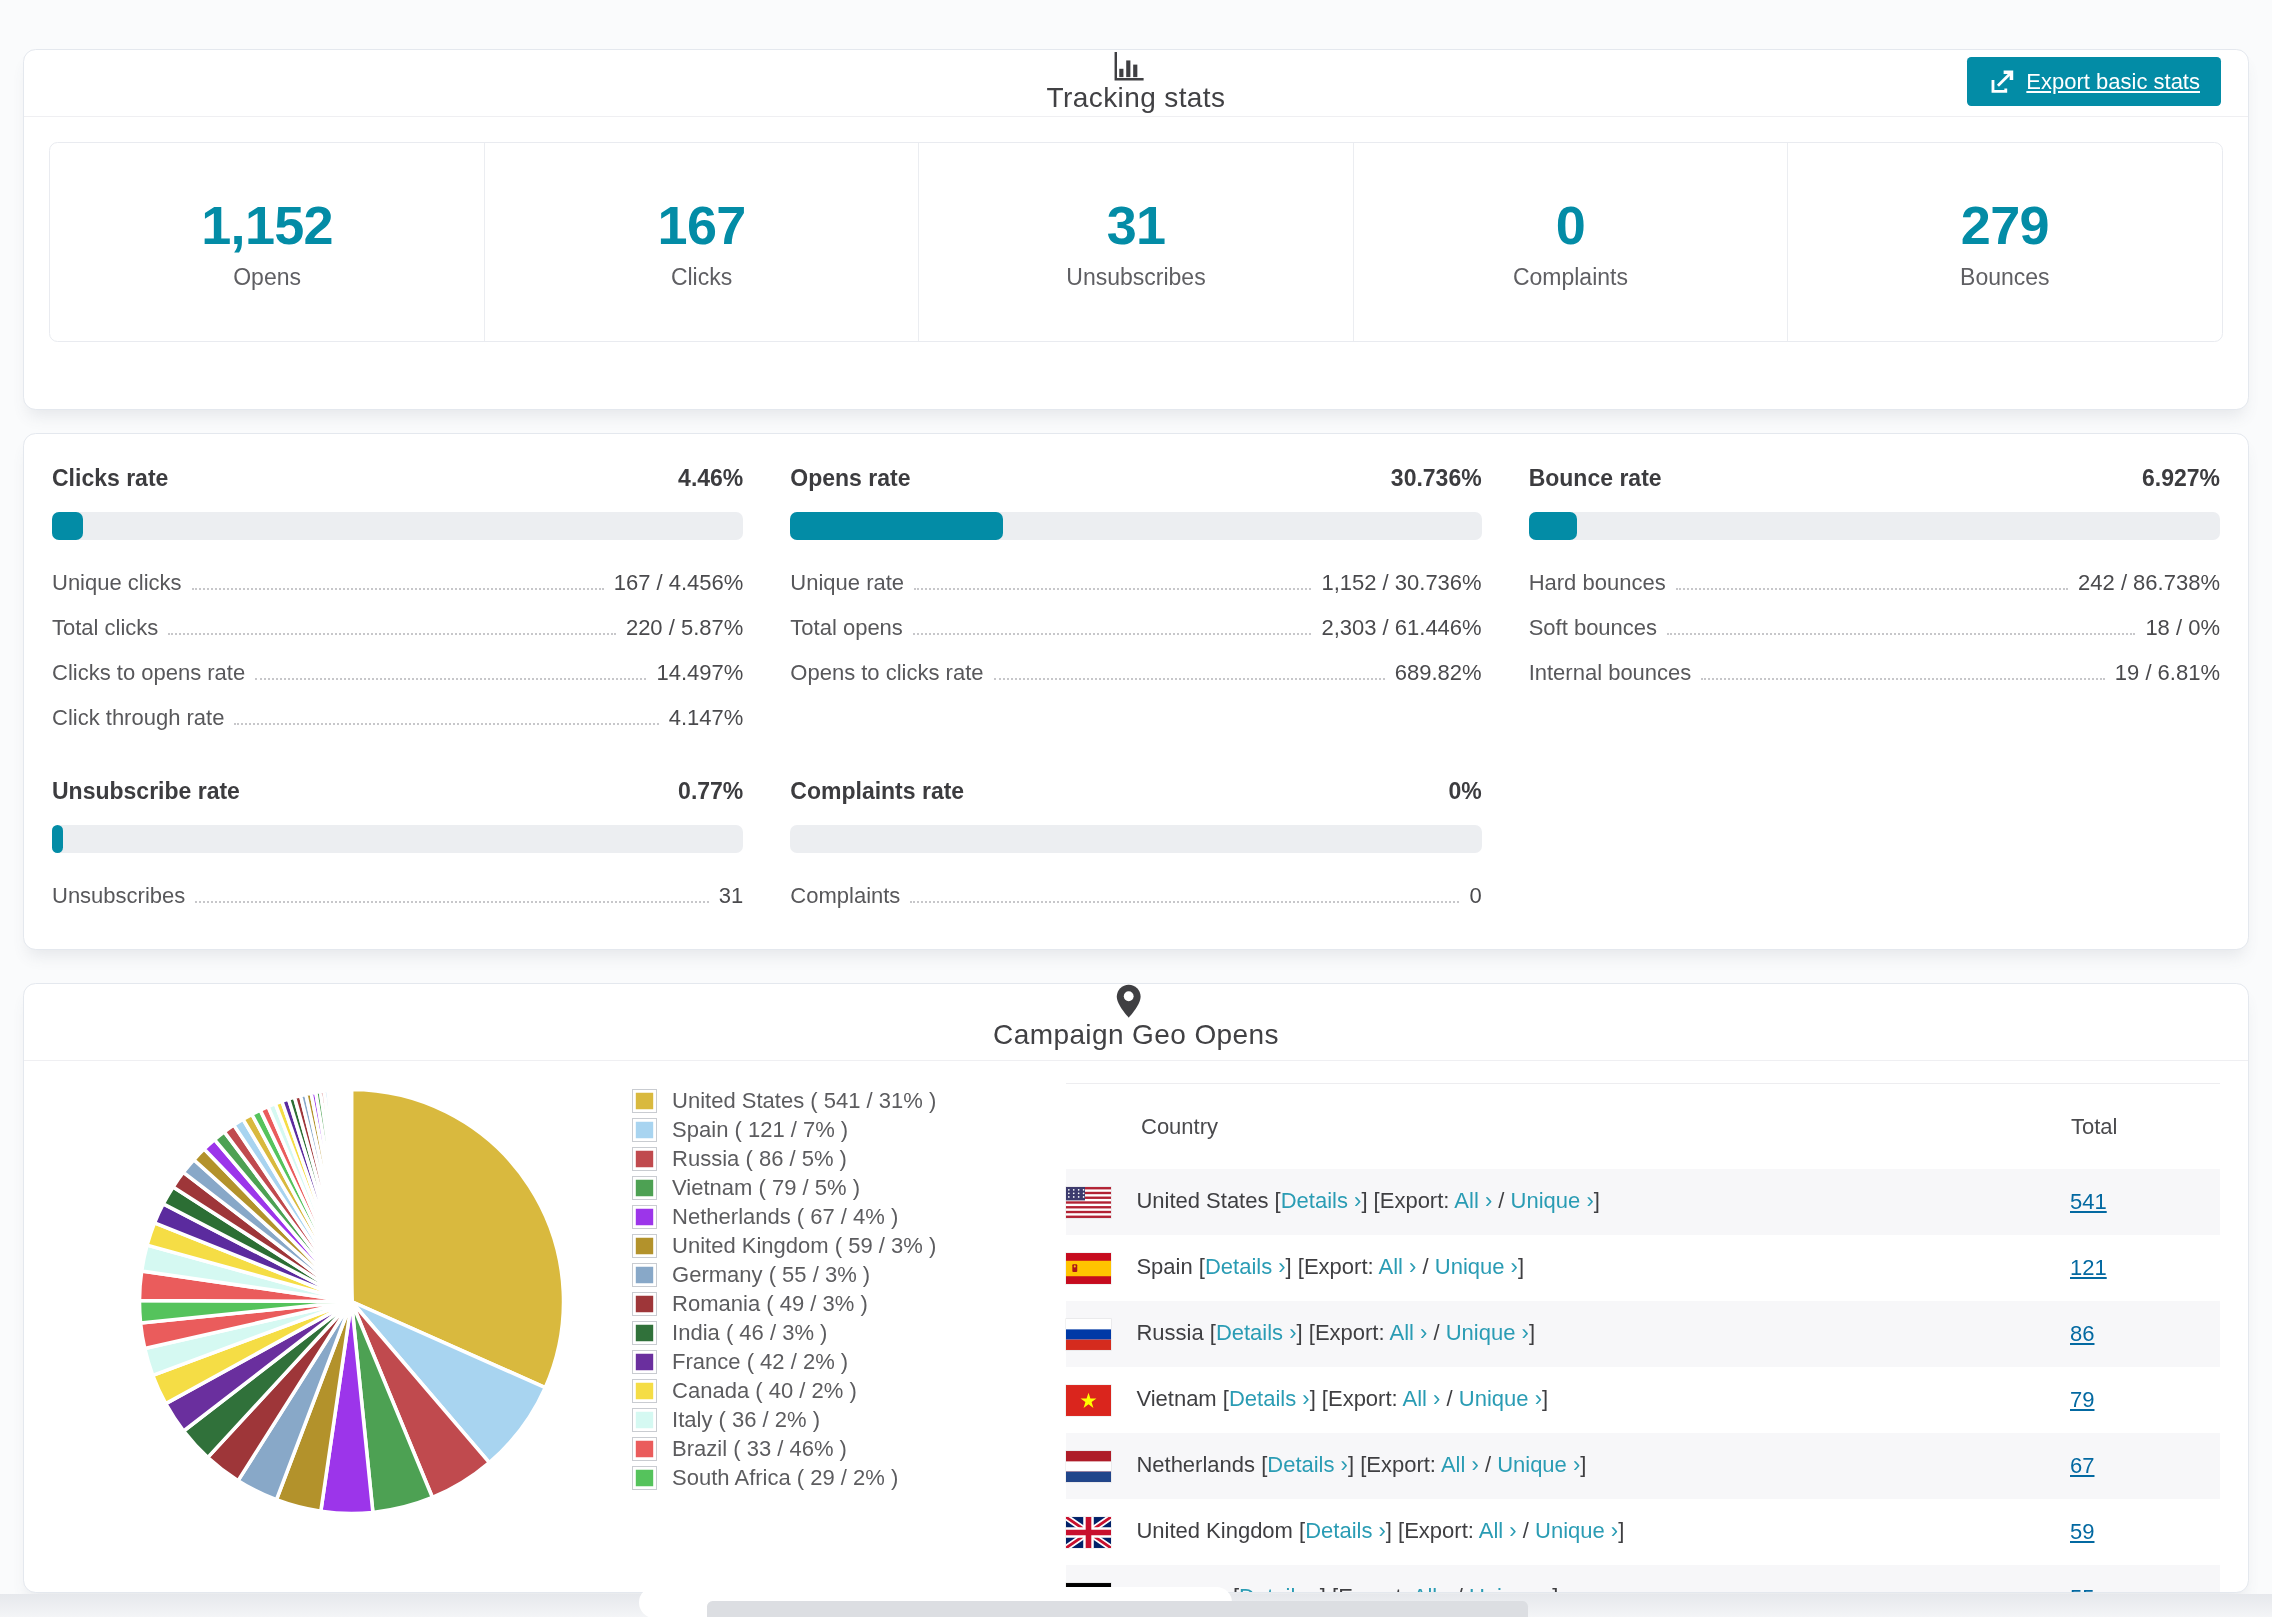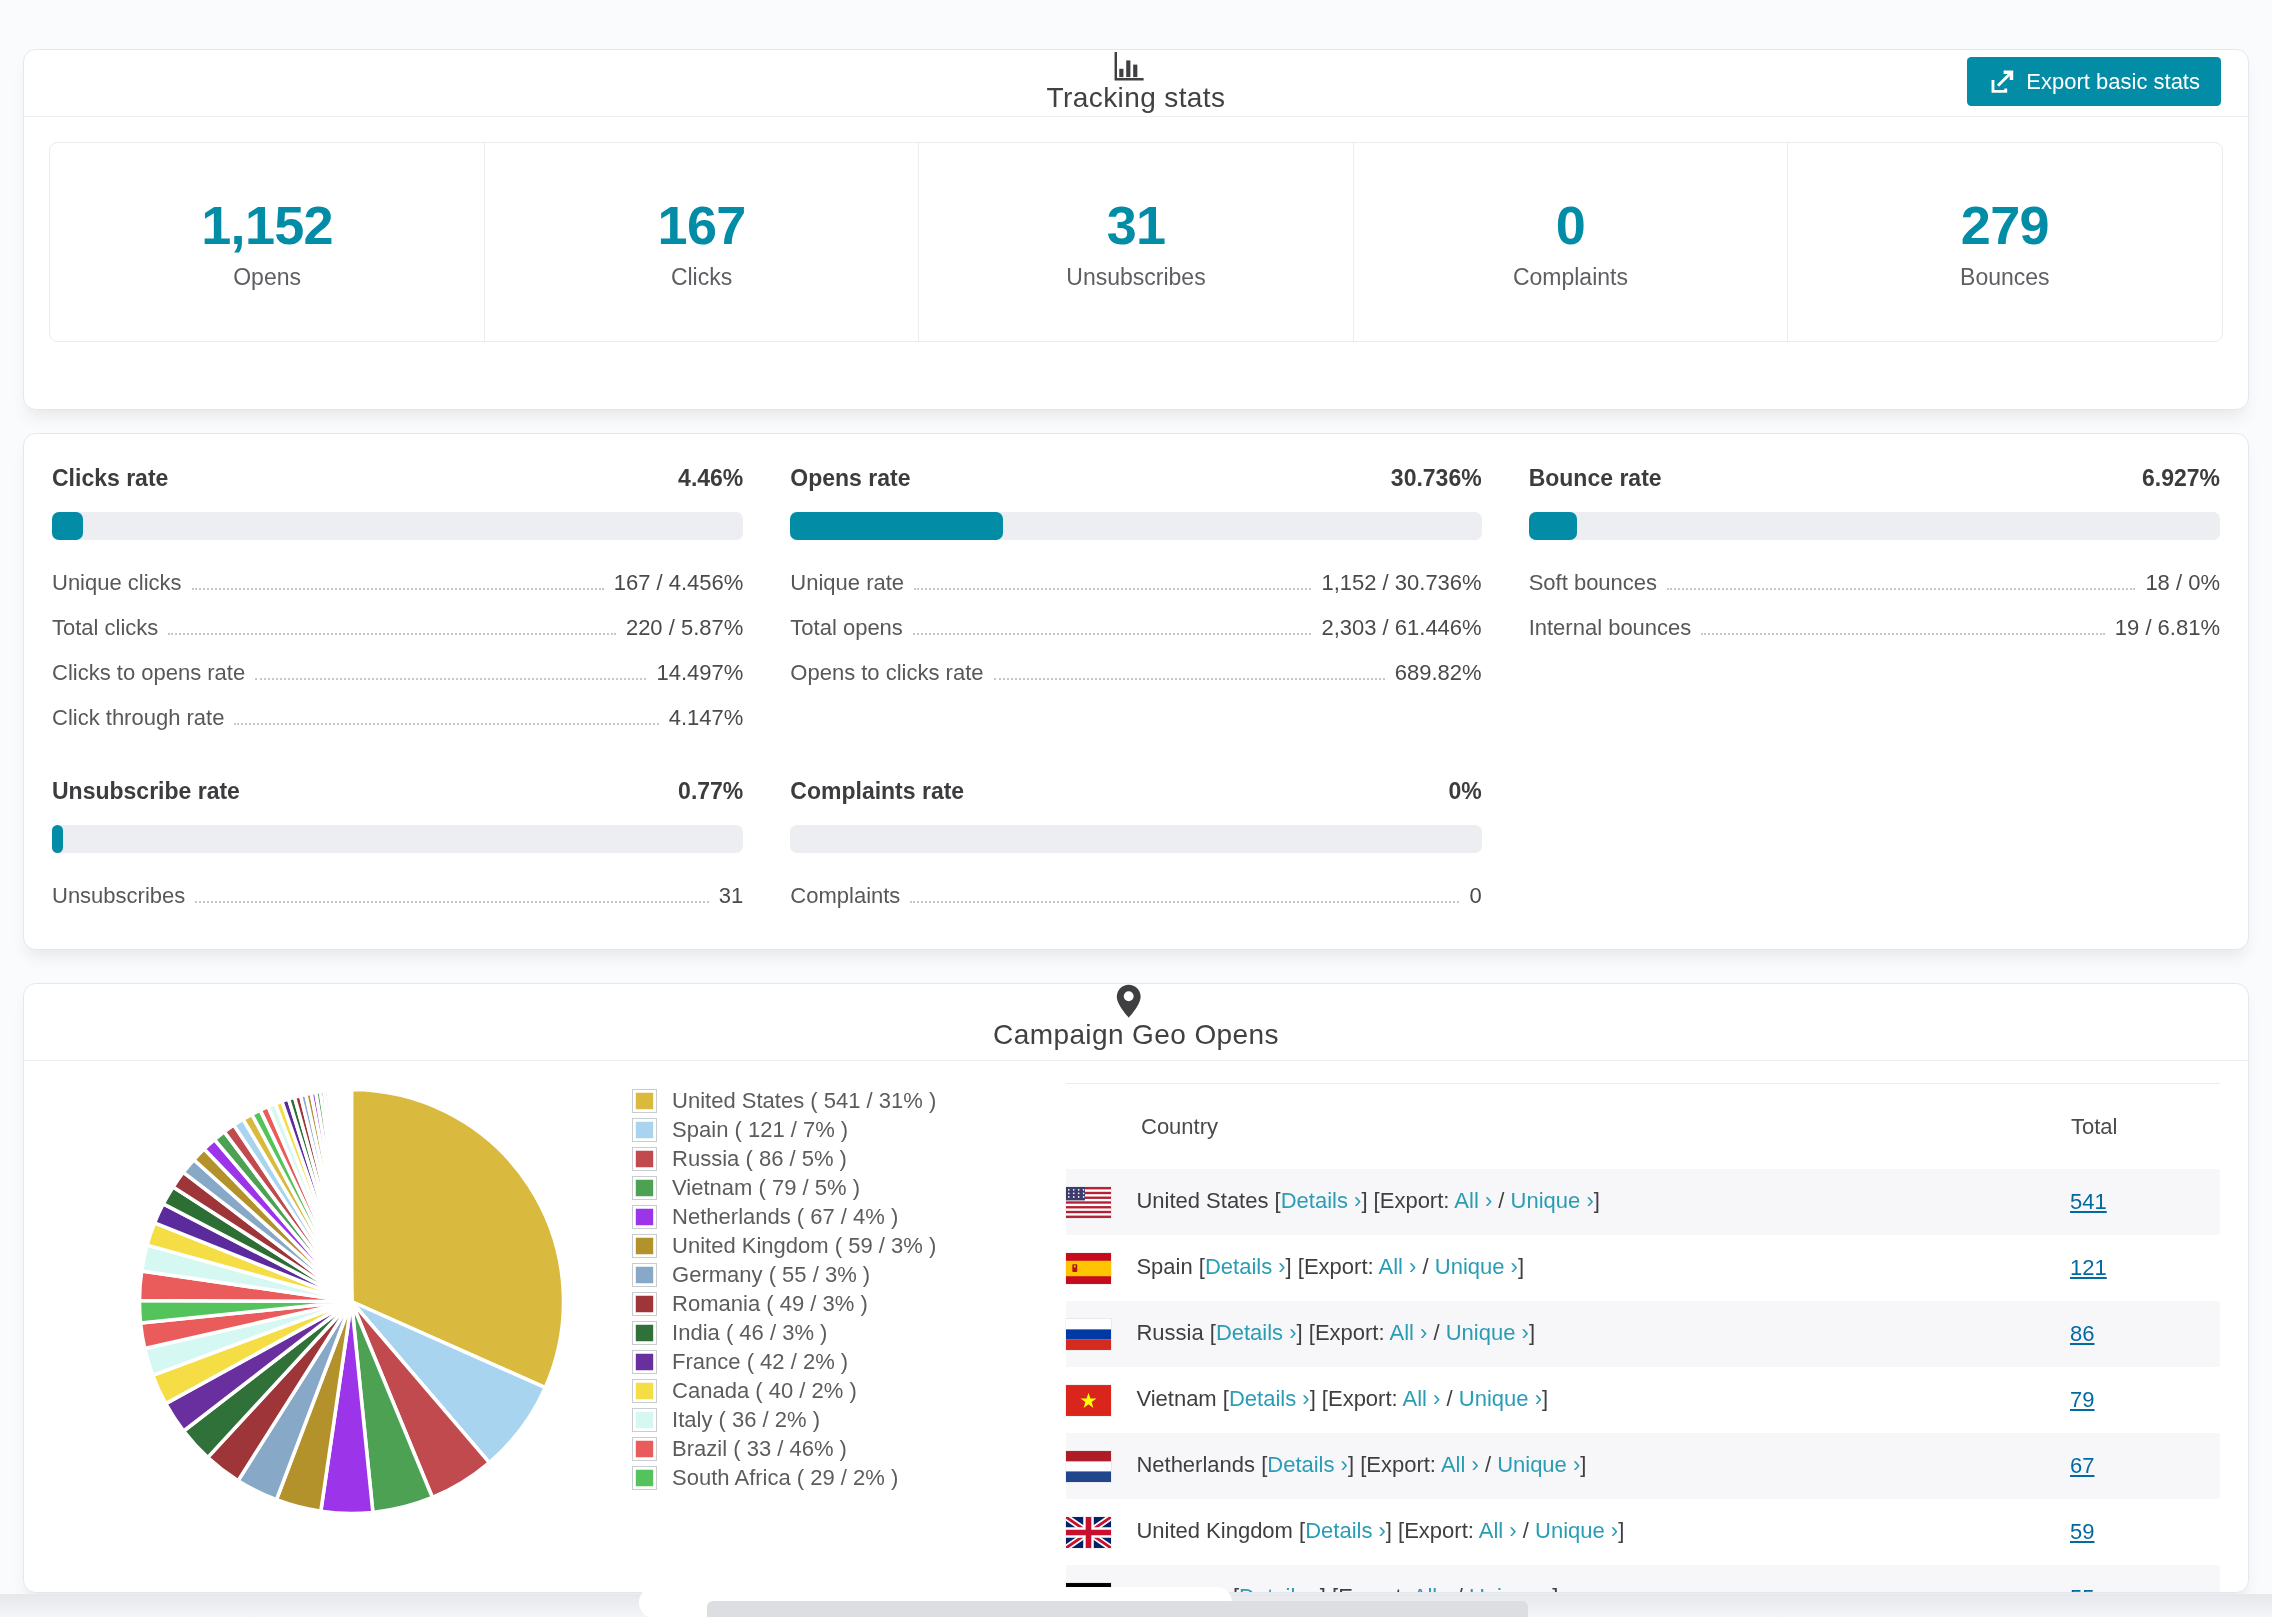--- a/index.html
+++ b/index.html
@@ -23,21 +23,21 @@
   #card-rates{top:433px;height:517px;}
   #card-geo{top:983px;height:610px;overflow:hidden;}
 
   
   .card-head{position:relative;display:flex;align-items:center;height:66px;
     padding:0 28px;border-bottom:1.4px solid #efeff2;flex-direction:column;}
   .card-title{font-size:28px;color:#414144;font-weight:500;letter-spacing:0.4px;}
   .head-icon{margin-right:14px;display:flex;align-items:center;}
   .export-btn{position:absolute;right:27px;top:7px;height:49px;
     display:flex;align-items:center;gap:11.3px;padding:0 21px;border:none;
-    border-radius:4.2px;color:#fff;font-size:22px;font-family:inherit;cursor:pointer;}
+    border-radius:4.2px;color:#fff;font-size:22px;font-family:inherit;cursor:pointer;text-decoration:underline;}
 
   
   .summary-box{margin:25.4px;height:200px;border:1.4px solid #e9ebf0;border-radius:8.5px;
     display:flex;box-sizing:border-box;}
   .stat{flex:1;display:flex;flex-direction:column;align-items:center;justify-content:center;
     border-right:1.4px solid #ebedf1;}
   .stat:last-child{border-right:none;}
   .stat-num{font-size:54px;font-weight:700;letter-spacing:-0.7px;}
   .stat-label{font-size:23px;color:#5f5f63;margin-top:8.5px;}
 
@@ -194,20 +194,25 @@
   <div class="rate-block">
     <div class="rate-head">
       <span class="rate-title">Bounce rate</span>
       <span class="rate-value">6.927%</span>
     </div>
     <div class="bar">
       <div class="fill" style="width:6.927%;min-width:11.3px;background:#038ca6"></div>
     </div>
     <div class="rate-rows">
 
+        <div class="rrow">
+          <span class="rlabel">Hard bounces</span>
+          <span class="dots"></span>
+          <span class="rval">242 / 86.738%</span>
+        </div>
         <div class="rrow">
           <span class="rlabel">Soft bounces</span>
           <span class="dots"></span>
           <span class="rval">18 / 0%</span>
         </div>
         <div class="rrow">
           <span class="rlabel">Internal bounces</span>
           <span class="dots"></span>
           <span class="rval">19 / 6.81%</span>
         </div>

